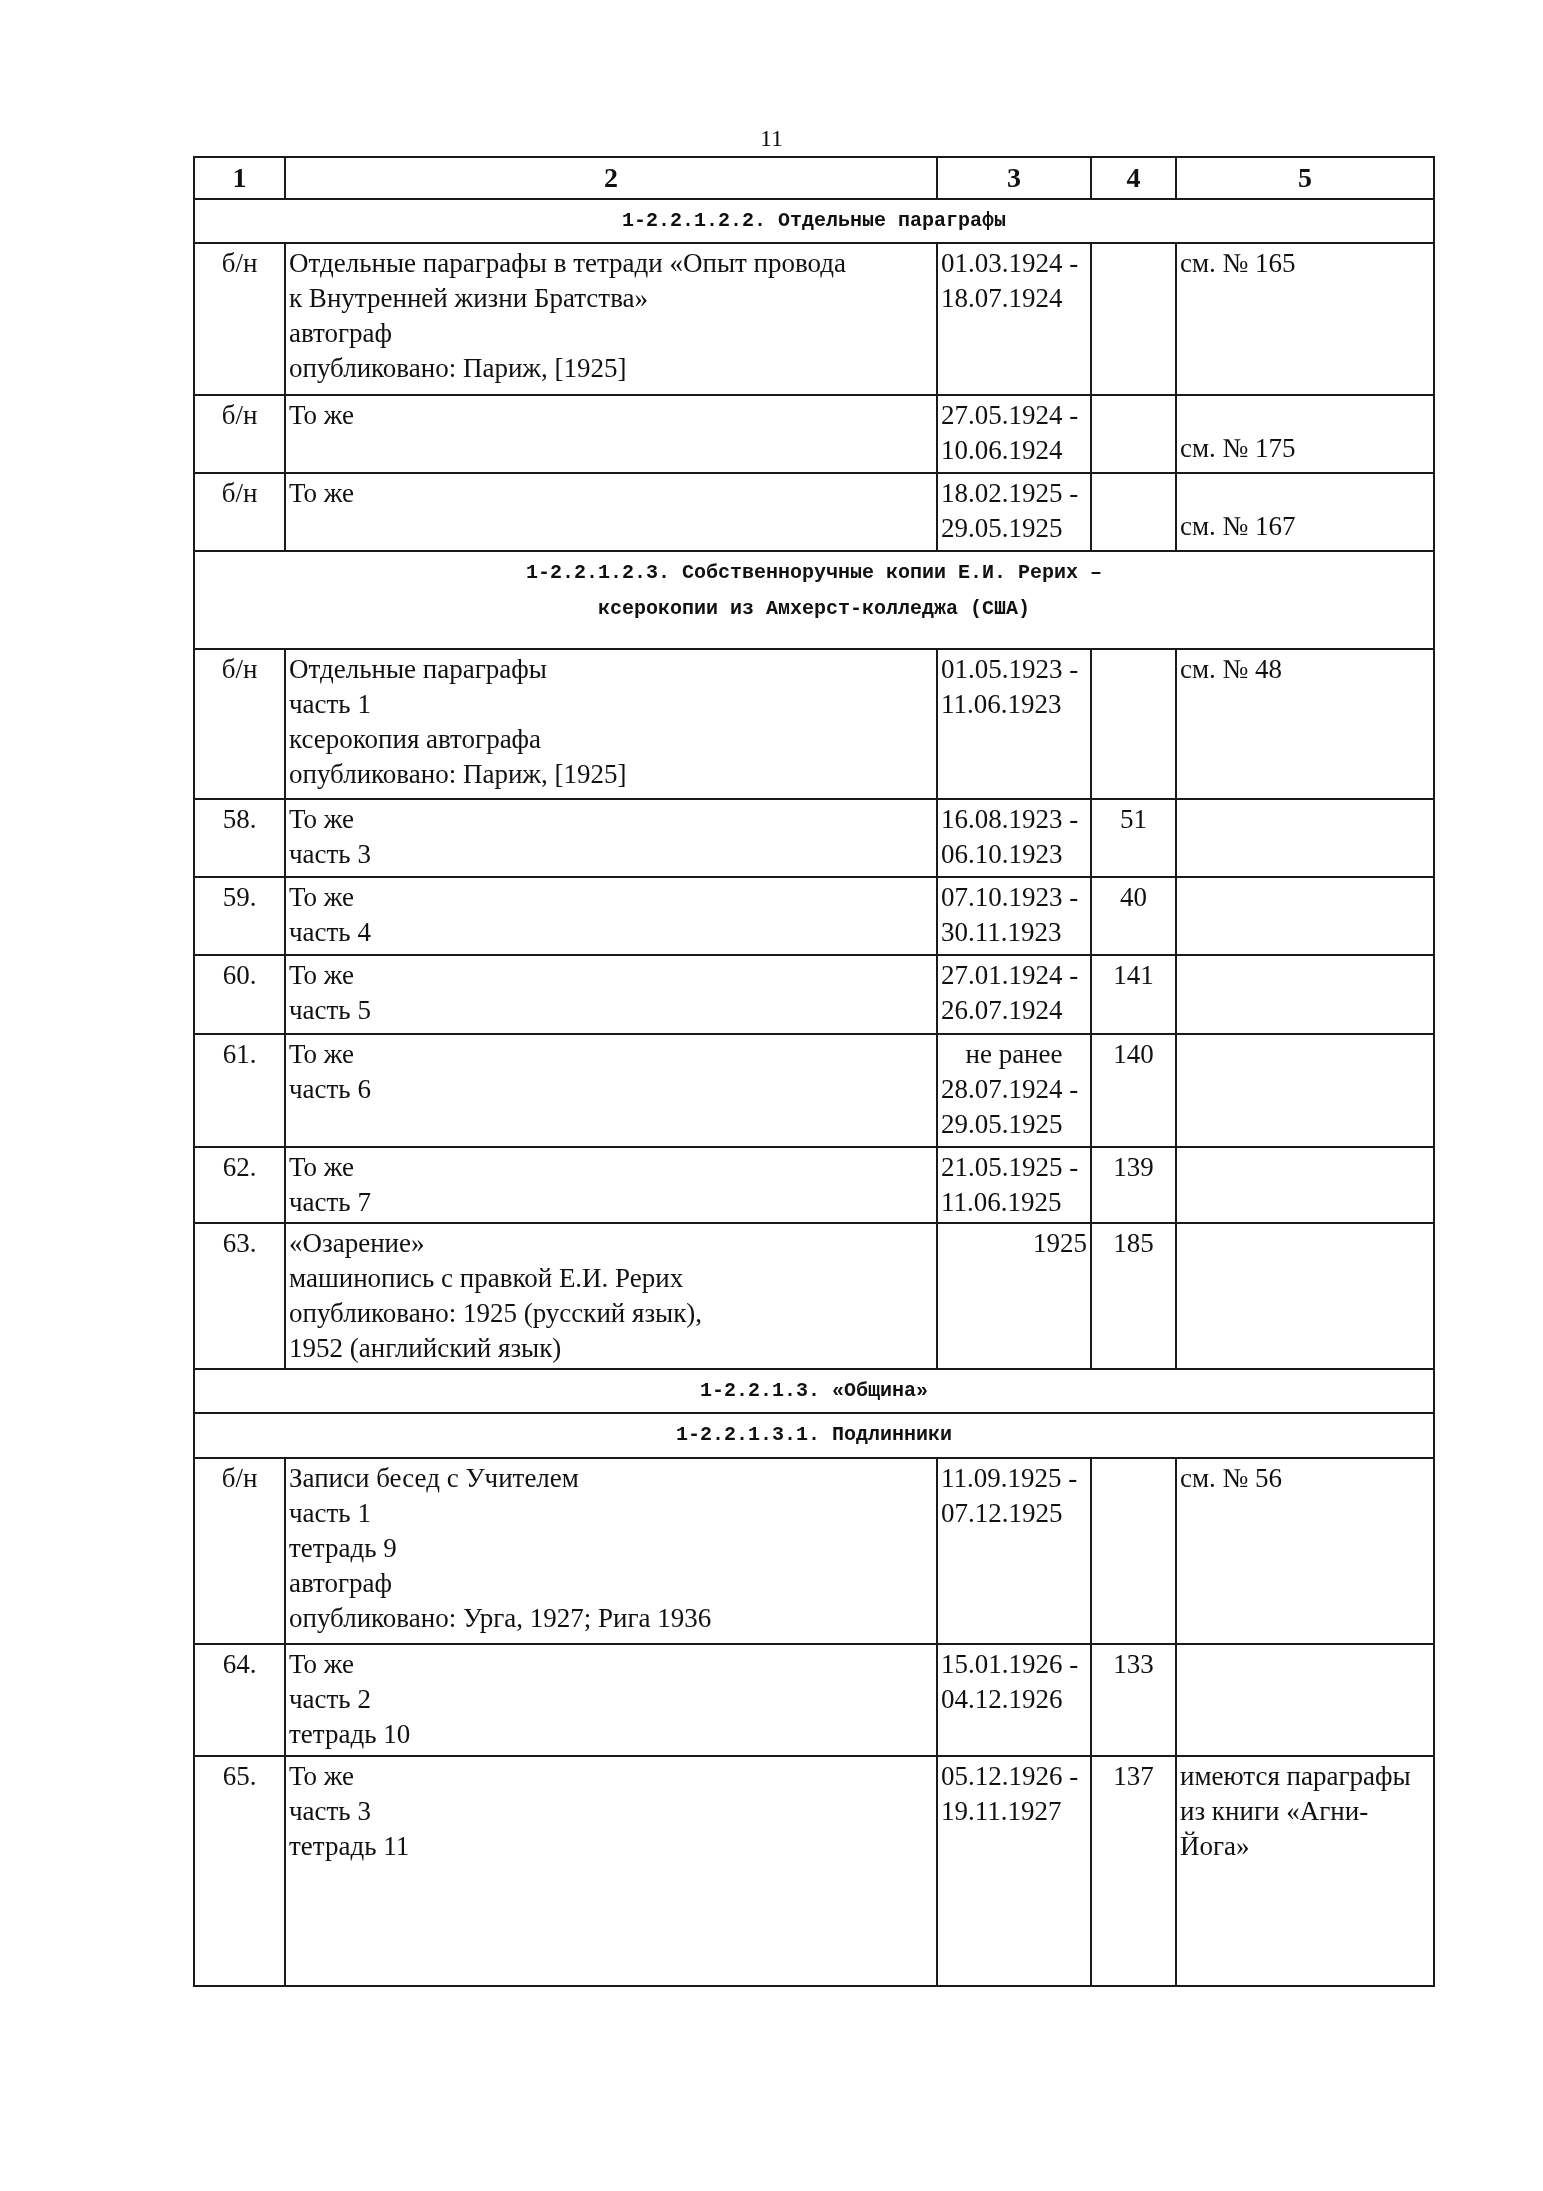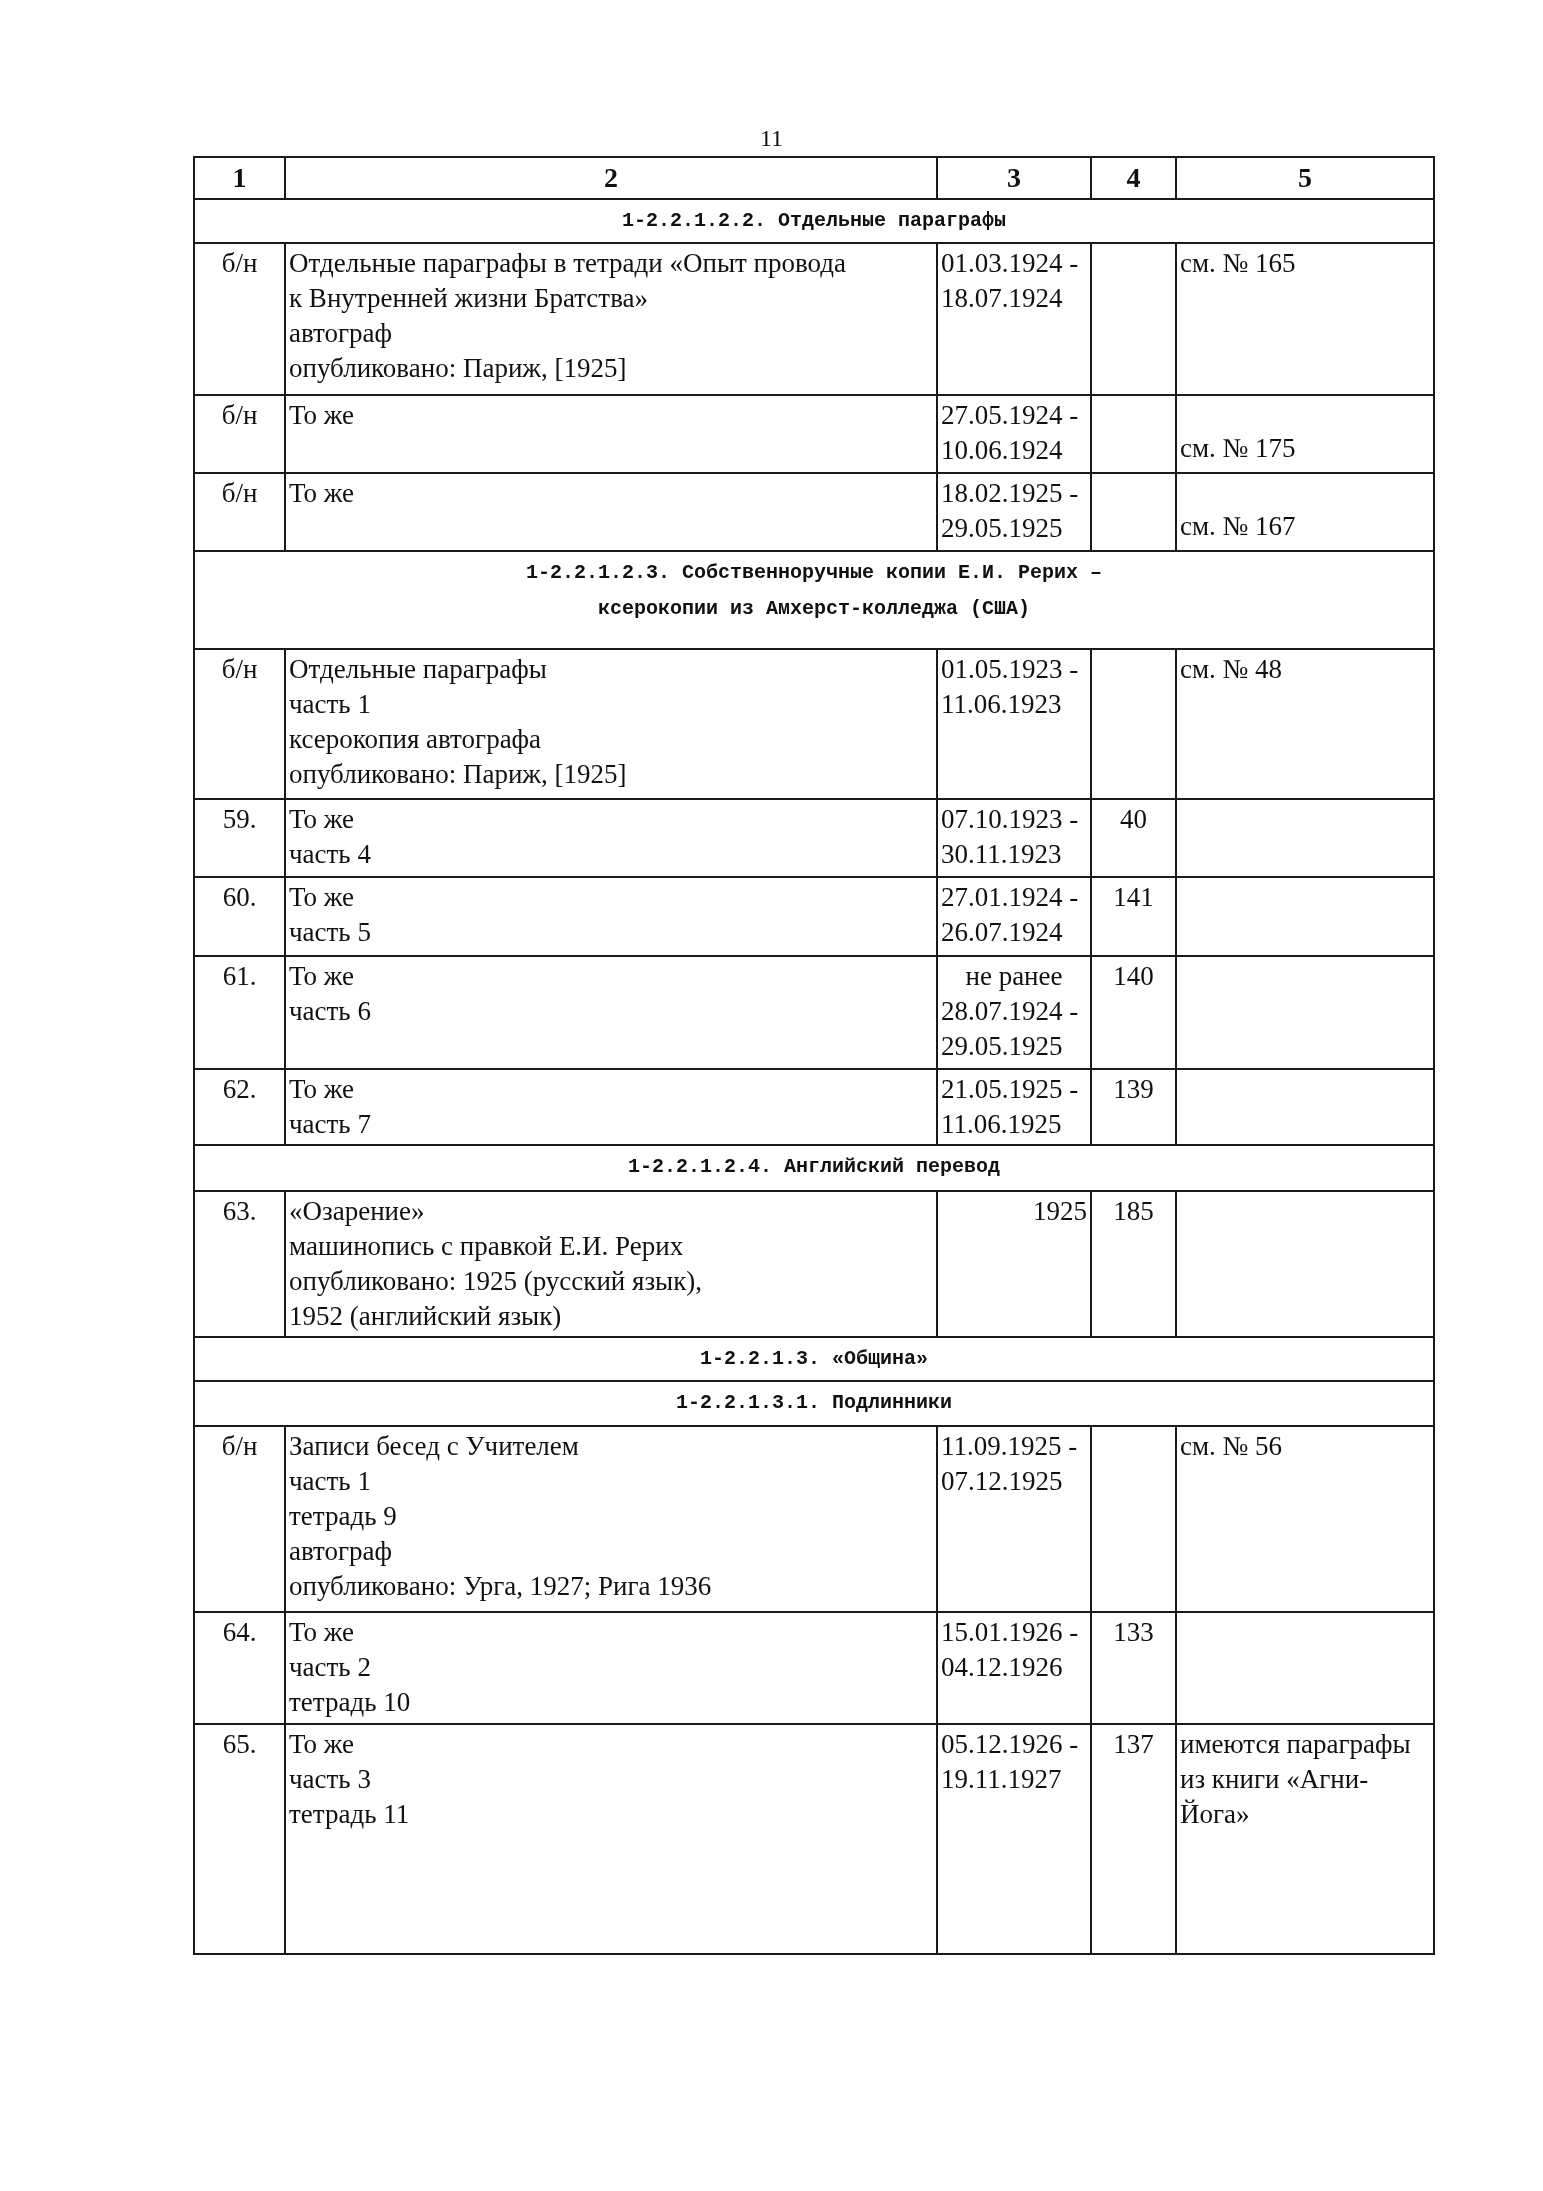--- a/index.html
+++ b/index.html
@@ -116,20 +116,33 @@
         <span class="line">01.05.1923 -</span>
         <span class="line">11.06.1923</span>
       </td>
       <td class="sheets"></td>
       <td class="note">
         <span class="line">см. № 48</span>
       </td>
     </tr>
 
 
+    <tr style="height:78px">
+      <td class="num">58.</td>
+      <td>
+        <span class="line">То же</span>
+        <span class="line">часть 3</span>
+      </td>
+      <td class="dates">
+        <span class="line">16.08.1923 -</span>
+        <span class="line">06.10.1923</span>
+      </td>
+      <td class="sheets">51</td>
+      <td class="note"></td>
+    </tr>
 
     <tr style="height:78px">
       <td class="num">59.</td>
       <td>
         <span class="line">То же</span>
         <span class="line">часть 4</span>
       </td>
       <td class="dates">
         <span class="line">07.10.1923 -</span>
         <span class="line">30.11.1923</span>
@@ -174,23 +187,20 @@
         <span class="line">часть 7</span>
       </td>
       <td class="dates">
         <span class="line">21.05.1925 -</span>
         <span class="line">11.06.1925</span>
       </td>
       <td class="sheets">139</td>
       <td class="note"></td>
     </tr>
 
-    <tr class="section" style="height:46px">
-      <td colspan="5">1-2.2.1.2.4. Английский перевод</td>
-    </tr>
 
     <tr style="height:146px">
       <td class="num">63.</td>
       <td>
         <span class="line">«Озарение»</span>
         <span class="line">машинопись с правкой Е.И. Рерих</span>
         <span class="line">опубликовано: 1925 (русский язык),</span>
         <span class="line">1952 (английский язык)</span>
       </td>
       <td class="dates center">

